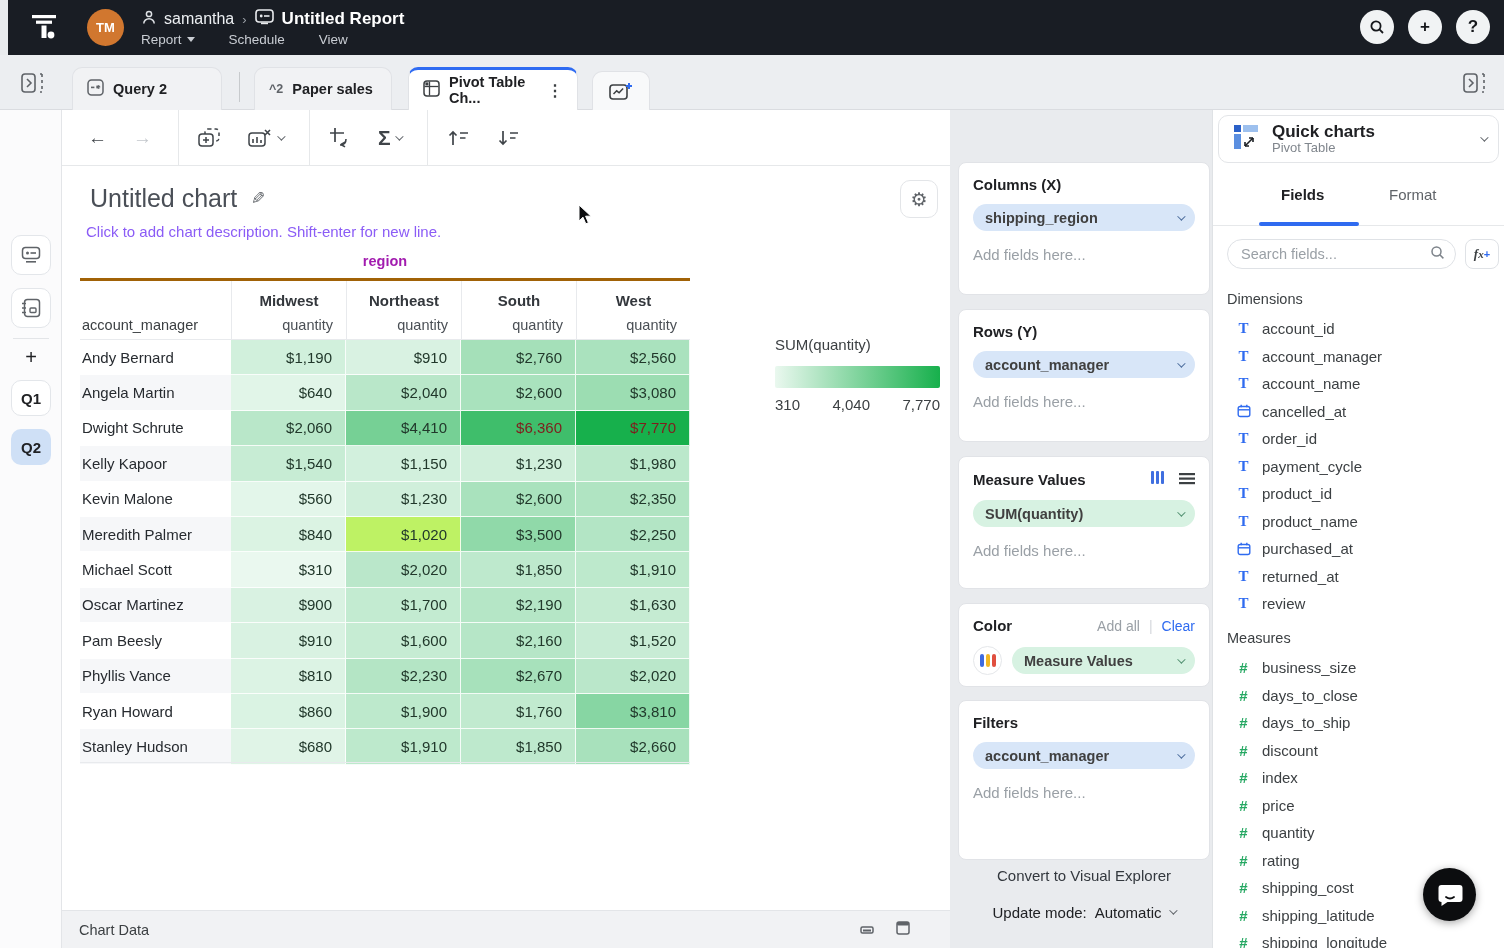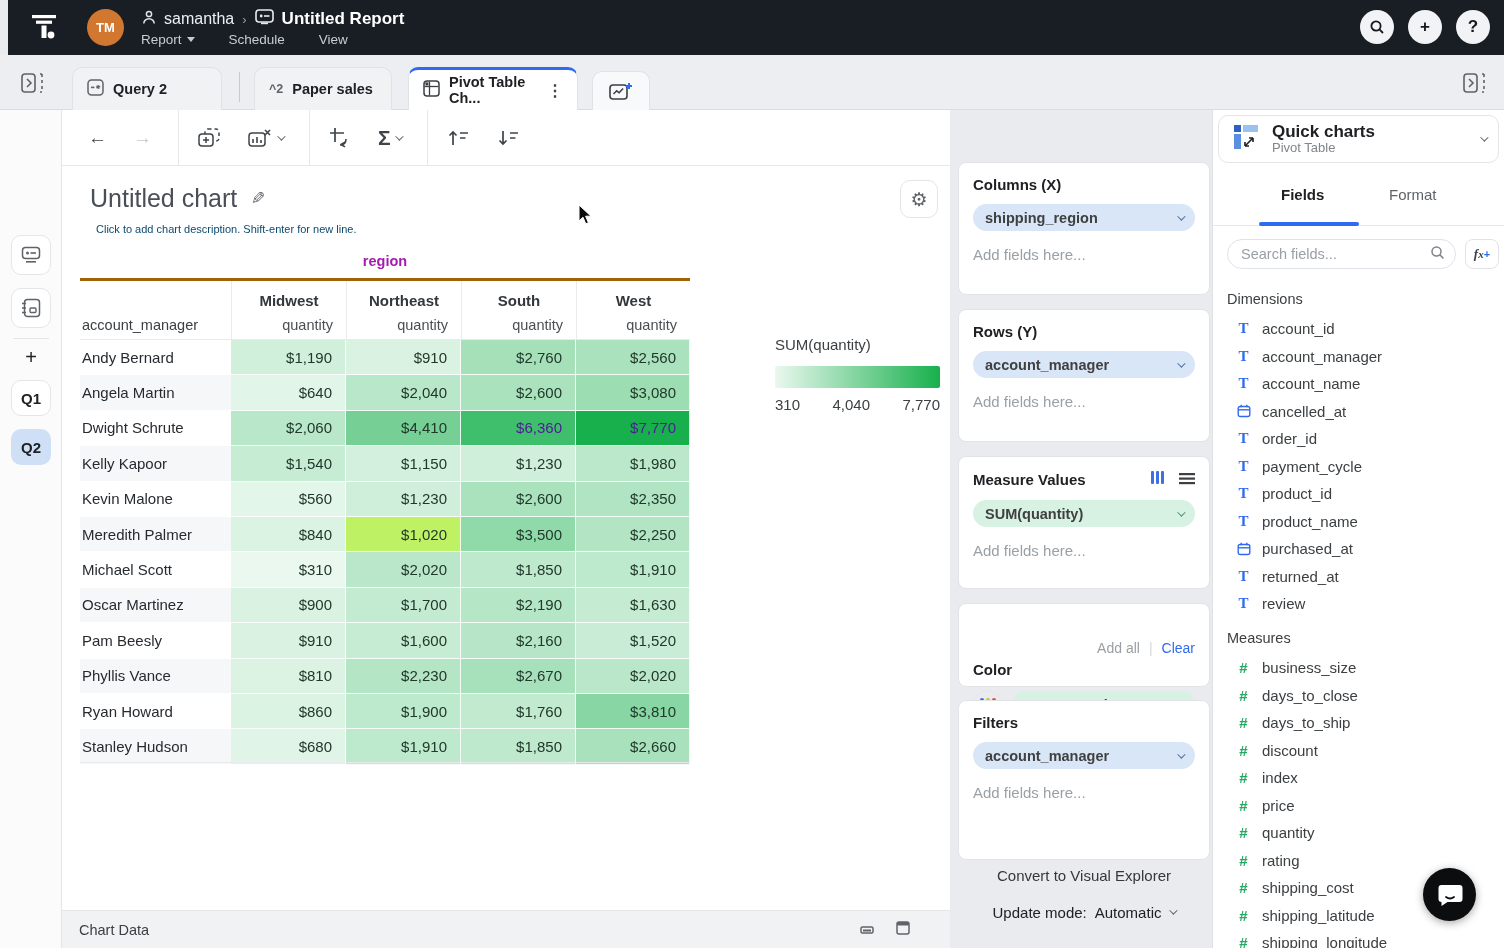--- a/index.html
+++ b/index.html
@@ -45,33 +45,33 @@
   .toolbar { position:absolute; left:0; top:0; width:100%; height:56px; border-bottom:1px solid #e6e8ea; display:flex; align-items:center; padding-left:26px; }
   .tb-icon { color:#3f4449; display:flex; align-items:center; gap:4px; margin-right:26px; font-size:19px; }
   .tb-icon.disabled { color:#c3c7cc; }
   .tb-sep { width:1px; height:56px; background:#e6e8ea; margin:0 18px 0 0; }
   .chev { display:inline-block; width:6px; height:6px; border-right:1.8px solid #5f6368; border-bottom:1.8px solid #5f6368; transform:rotate(45deg) translateY(-2px); }
 
   .chart-title-row { position:absolute; left:28px; top:74px; display:flex; align-items:center; gap:14px; }
   .chart-title { font-size:25px; color:#4a4f57; }
   .pencil { font-size:17px; color:#5f6368; transform:scaleX(-1); }
   .gear-btn { position:absolute; left:838px; top:70px; width:38px; height:38px; border:1px solid #e3e5e8; border-radius:10px; display:flex; align-items:center; justify-content:center; font-size:19px; color:#5f6368; background:#fff; }
-  .chart-desc { position:absolute; left:34px; top:113px; font-size:11px; color:#0c4a6e; }
+  .chart-desc { position:absolute; left:24px; top:113px; font-size:15px; color:#8b5cf6; }
   .region-label { position:absolute; left:18px; top:143px; width:610px; text-align:center; font-size:14.5px; color:#a21caf; font-weight:bold; }
 
   .pivot { position:absolute; left:18px; top:168px; display:grid; grid-template-columns:151px 115px 115px 115px 114px; grid-template-rows:30px 29px repeat(12, 35.4px); border-top:3px solid #a16207; }
   .pcell { display:flex; align-items:center; font-size:15px; }
   .pcell.colname { justify-content:center; font-weight:bold; color:#33373c; border-left:1px solid #e8eaed; align-items:flex-end; padding-bottom:2px; }
   .pcell.measurelbl { justify-content:flex-end; padding-right:13px; color:#4a4f55; font-size:14.5px; border-left:1px solid #e8eaed; border-bottom:1px solid #e8eaed; }
   .pcell.rowfield { align-items:flex-end; padding-bottom:6px; padding-left:2px; color:#3c4043; font-size:14.5px; border-bottom:1px solid #e8eaed; }
   .pcell.corner { border-bottom:none; }
   .pcell.rowname { padding-left:2px; color:#272b30; font-weight:500; border-bottom:1px solid #fff; }
   .pcell.rowname.alt { background:#f6f7f9; }
   .pcell.val { justify-content:flex-end; padding-right:13px; color:#21382b; border-right:1px solid rgba(255,255,255,.85); border-bottom:1px solid rgba(255,255,255,.85); }
-  .pcell.val.lighttext { color:#4c1d95; }
+  .pcell.val.lighttext { color:#7f1d1d; }
   .pivot-bottom { position:absolute; left:18px; top:652px; width:610px; height:1px; background:#e8eaed; }
 
   .legend { position:absolute; left:713px; top:226px; width:165px; }
   .legend-title { font-size:15px; color:#3c4043; }
   .legend-bar { margin-top:13px; width:165px; height:22px; border-radius:2px; }
   .legend-labels { margin-top:8px; display:flex; justify-content:space-between; font-size:15px; color:#3c4043; }
 
   .chartdata-bar { position:absolute; left:0; bottom:0; width:100%; height:38px; background:#f1f2f4; border-top:1px solid #e3e5e8; display:flex; align-items:center; padding:0 40px 0 17px; }
   .chartdata-label { font-size:14.5px; color:#3c4043; flex:1; }
   .cd-icons { display:flex; gap:22px; color:#5f6368; }
@@ -83,21 +83,21 @@
   .pill { margin-top:11px; height:27px; border-radius:14px; padding:0 12px; display:flex; align-items:center; justify-content:space-between; font-size:14.5px; font-weight:bold; color:#404040; }
   .pill-dim { background:#d8e6f8; }
   .pill-dim .chev { border-color:#4a6b9b; }
   .pill-measure { background:#d7f2e2; }
   .pill-measure .chev { border-color:#4f8f6f; }
   .add-fields { margin-top:15px; font-size:15px; color:#9aa0a6; }
   .mv-head { display:flex; align-items:center; }
   .mv-head .card-title { flex:1; }
   .mv-icons { display:flex; gap:14px; align-items:center; }
   .color-head { display:flex; align-items:center; }
-  .color-head .card-title { flex:1;margin-top:44px; }
+  .color-head .card-title { flex:1; }
   .color-actions { display:flex; align-items:center; gap:9px; font-size:14px; }
   .add-all { color:#9aa0a6; }
   .action-sep { color:#d5d8dc; }
   .clear { color:#2f6bf0; font-weight:500; }
   .color-row { display:flex; align-items:center; gap:10px; margin-top:12px; }
   .palette-circle { width:29px; height:29px; border-radius:50%; border:1px solid #e5e7ea; display:flex; align-items:center; justify-content:center; gap:2px; flex:none; }
   .palette-circle i { width:4px; border-radius:2px; display:block; }
   .color-row .pill { flex:1; margin-top:0; }
   .convert-link { position:absolute; left:0; top:775px; width:252px; text-align:center; font-size:15px; color:#33383e; }
   .update-row { position:absolute; left:0; top:802px; width:252px; height:36px; display:flex; align-items:center; justify-content:center; gap:8px; font-size:15px; color:#202124; }

